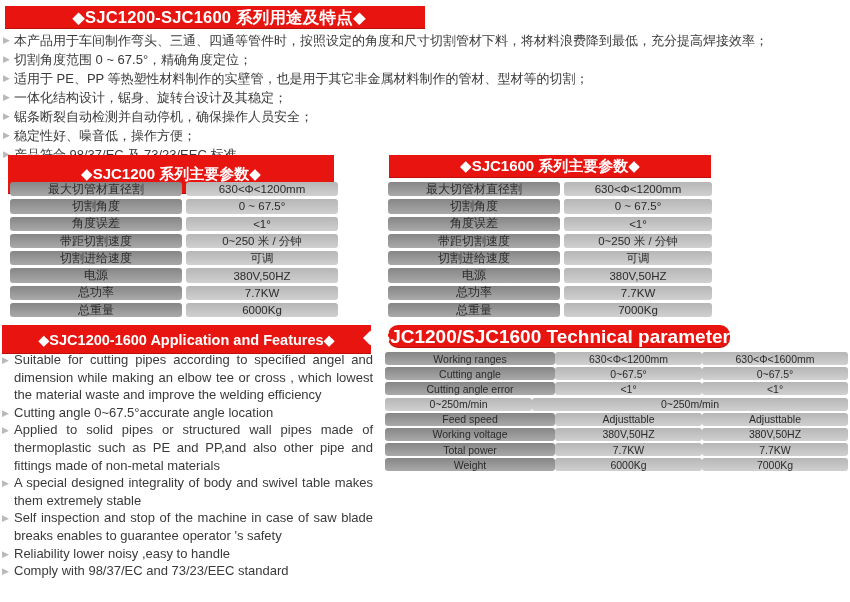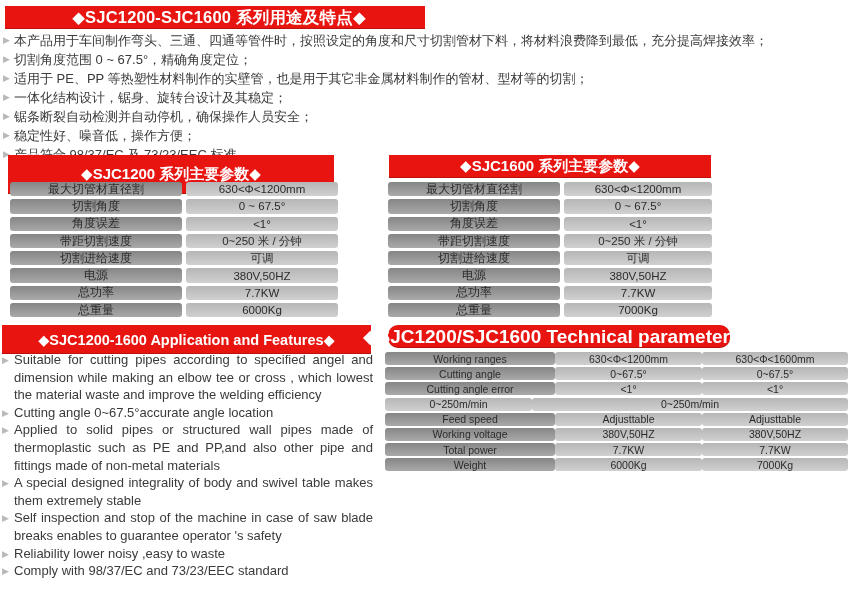--- a/index.html
+++ b/index.html
@@ -170,21 +170,21 @@
 
 <div class="redbar" id="h-app">◆SJC1200-1600 Application and Features◆</div>
 <div class="redbar" id="h-tech">◆SJC1200/SJC1600 Technical parameters◆</div>
 
 <div id="en-list">
   <div class="en-item"><span class="bullet">▶</span><span>Suitable for cutting pipes according to specified angel and dimension while making an elbow tee or cross , which lowest the material waste and improve the welding efficiency</span></div>
   <div class="en-item"><span class="bullet">▶</span><span>Cutting angle 0~67.5°accurate angle location</span></div>
   <div class="en-item"><span class="bullet">▶</span><span>Applied to solid pipes or structured wall pipes made of thermoplastic such as PE and PP,and also other pipe and fittings made of non-metal materials</span></div>
   <div class="en-item"><span class="bullet">▶</span><span>A special designed integrality of body and swivel table makes them extremely stable</span></div>
   <div class="en-item"><span class="bullet">▶</span><span>Self inspection and stop of the machine in case of saw blade breaks enables to guarantee operator 's safety</span></div>
-  <div class="en-item"><span class="bullet">▶</span><span>Reliability lower noisy ,easy to waste</span></div>
+  <div class="en-item"><span class="bullet">▶</span><span>Reliability lower noisy ,easy to handle</span></div>
   <div class="en-item"><span class="bullet">▶</span><span>Comply with 98/37/EC and 73/23/EEC standard</span></div>
 </div>
 
 <div id="t-tech">
   <div class="en-row">
       <div class="cell label">Working ranges</div>
       <div class="cell value v1">630&lt;Φ&lt;1200mm</div>
       <div class="cell value v2">630&lt;Φ&lt;1600mm</div>
     </div>
   <div class="en-row">

